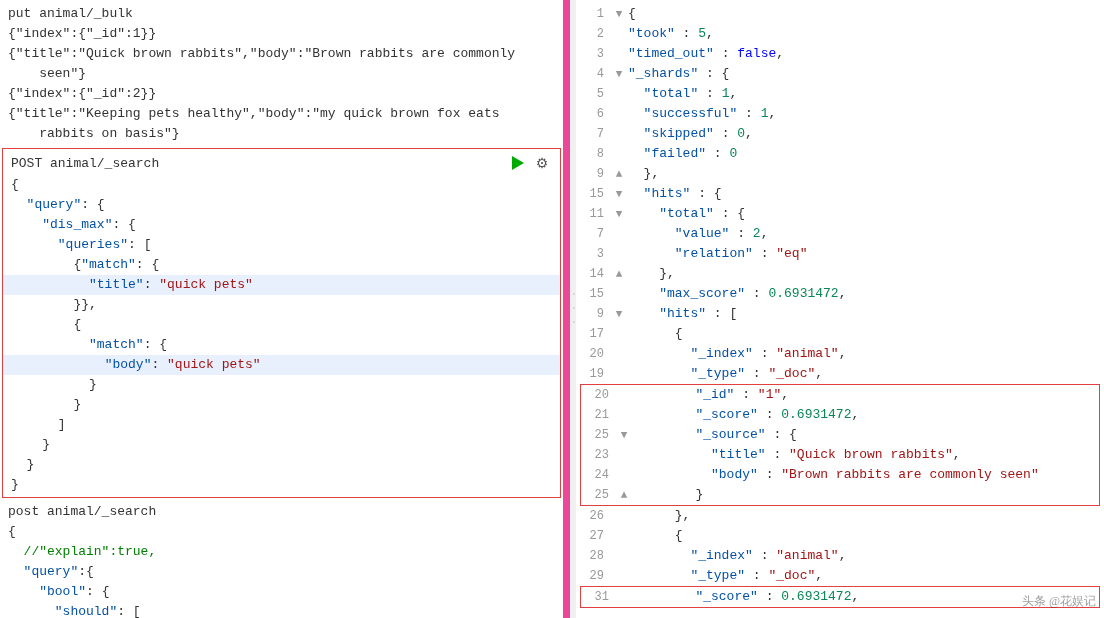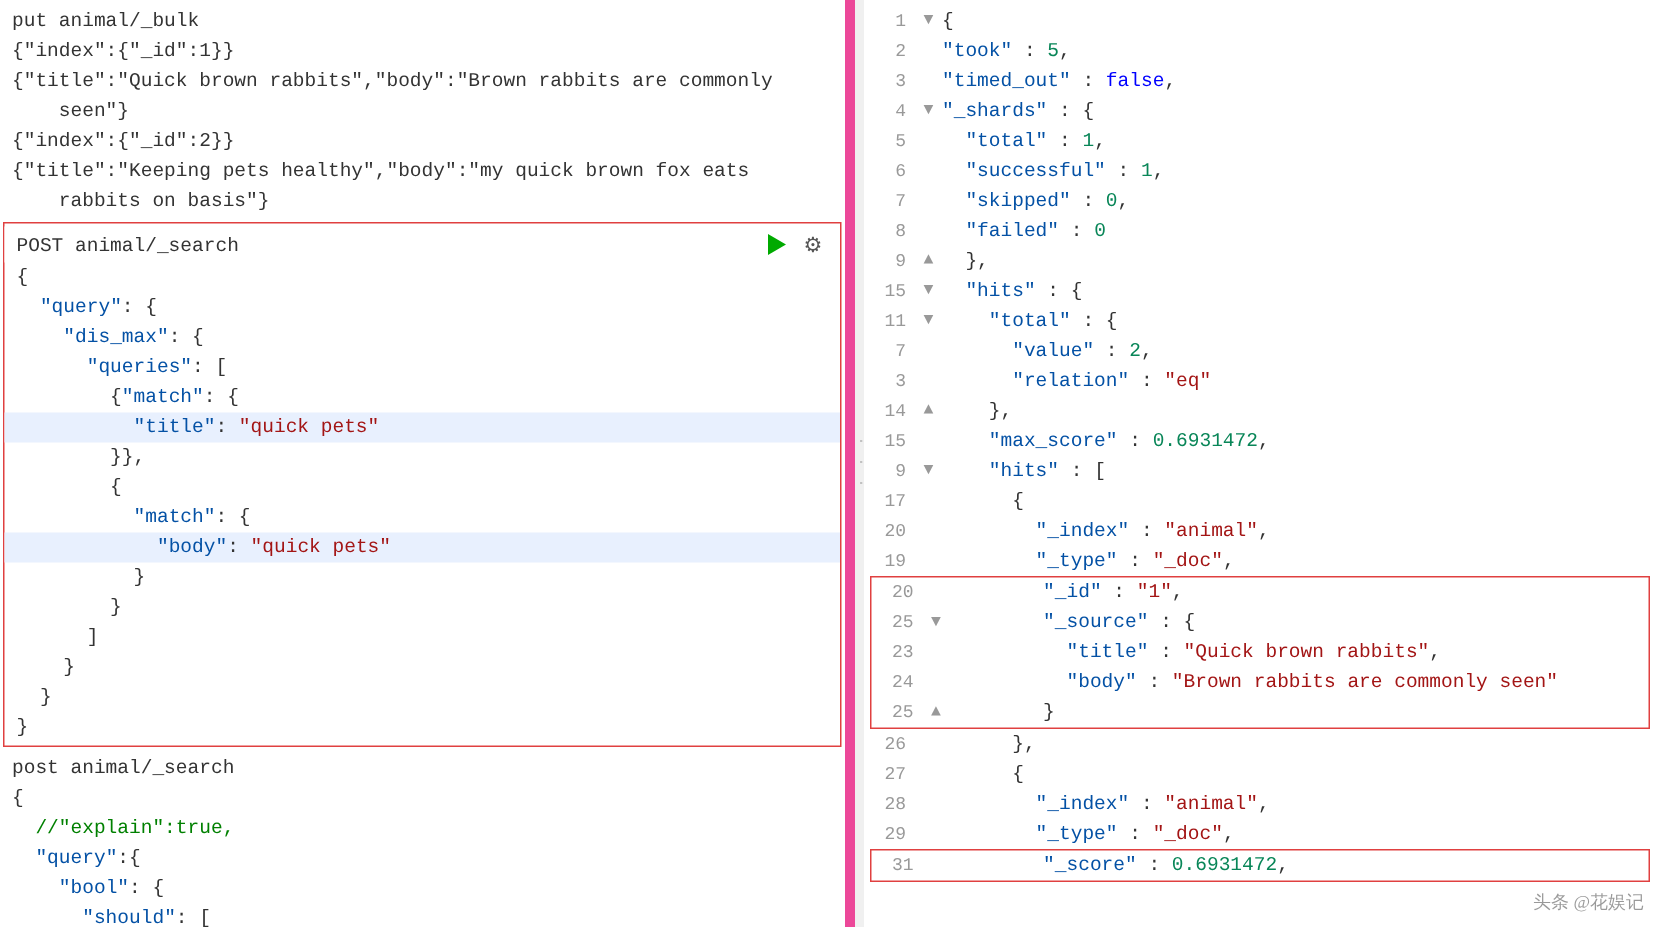--- a/index.html
+++ b/index.html
@@ -309,20 +309,25 @@
     <span class="right-content"><span class="r-key">        "_type"</span><span class="r-punc"> : </span><span class="r-str">"_doc"</span><span class="r-punc">,</span></span>
   </div>
 
   <div style="border: 1.5px solid #e04040; margin: 0 4px;">
     <div class="right-line">
       <span class="line-num">20</span>
       <span class="fold-btn"> </span>
       <span class="right-content"><span class="r-key">        "_id"</span><span class="r-punc"> : </span><span class="r-str">"1"</span><span class="r-punc">,</span></span>
     </div>
     <div class="right-line">
+      <span class="line-num">21</span>
+      <span class="fold-btn"> </span>
+      <span class="right-content"><span class="r-key">        "_score"</span><span class="r-punc"> : </span><span class="r-num">0.6931472</span><span class="r-punc">,</span></span>
+    </div>
+    <div class="right-line">
       <span class="line-num">25</span>
       <span class="fold-btn">▼</span>
       <span class="right-content"><span class="r-key">        "_source"</span><span class="r-punc"> : {</span></span>
     </div>
     <div class="right-line">
       <span class="line-num">23</span>
       <span class="fold-btn"> </span>
       <span class="right-content"><span class="r-key">          "title"</span><span class="r-punc"> : </span><span class="r-str">"Quick brown rabbits"</span><span class="r-punc">,</span></span>
     </div>
     <div class="right-line">

